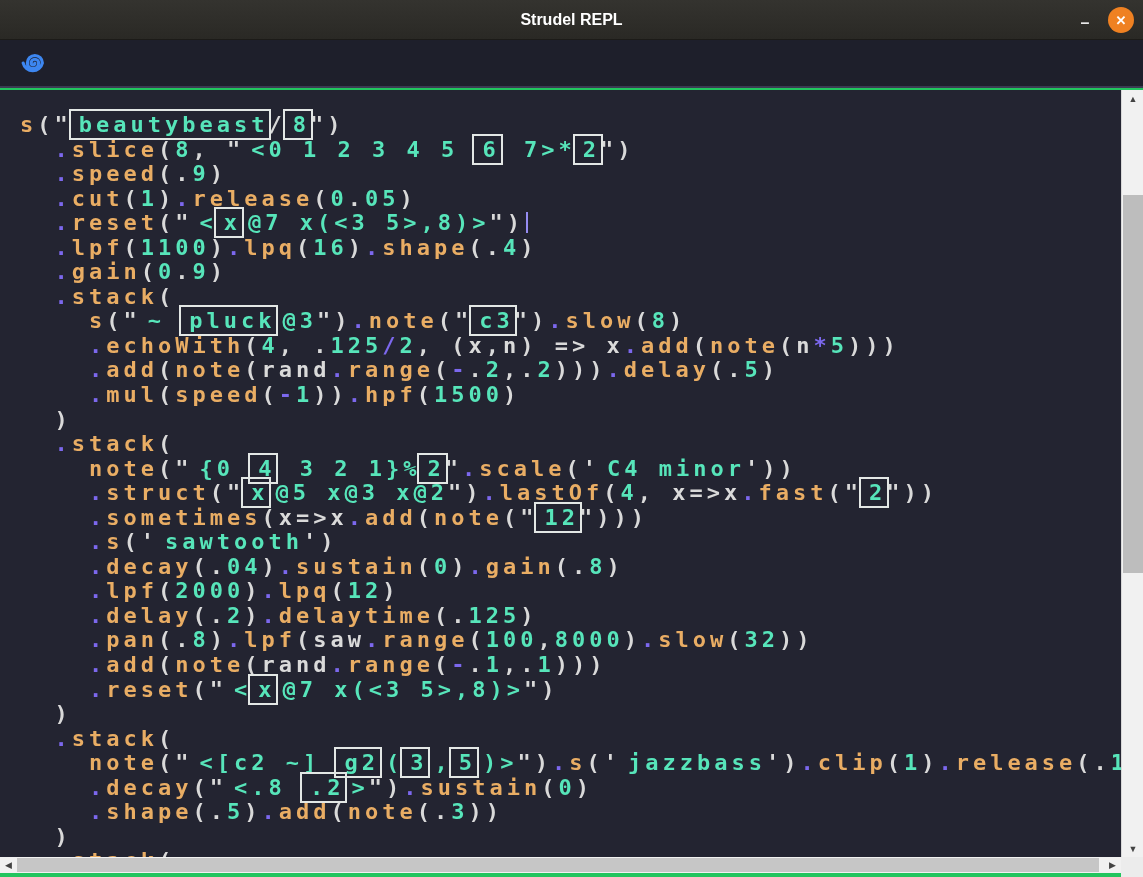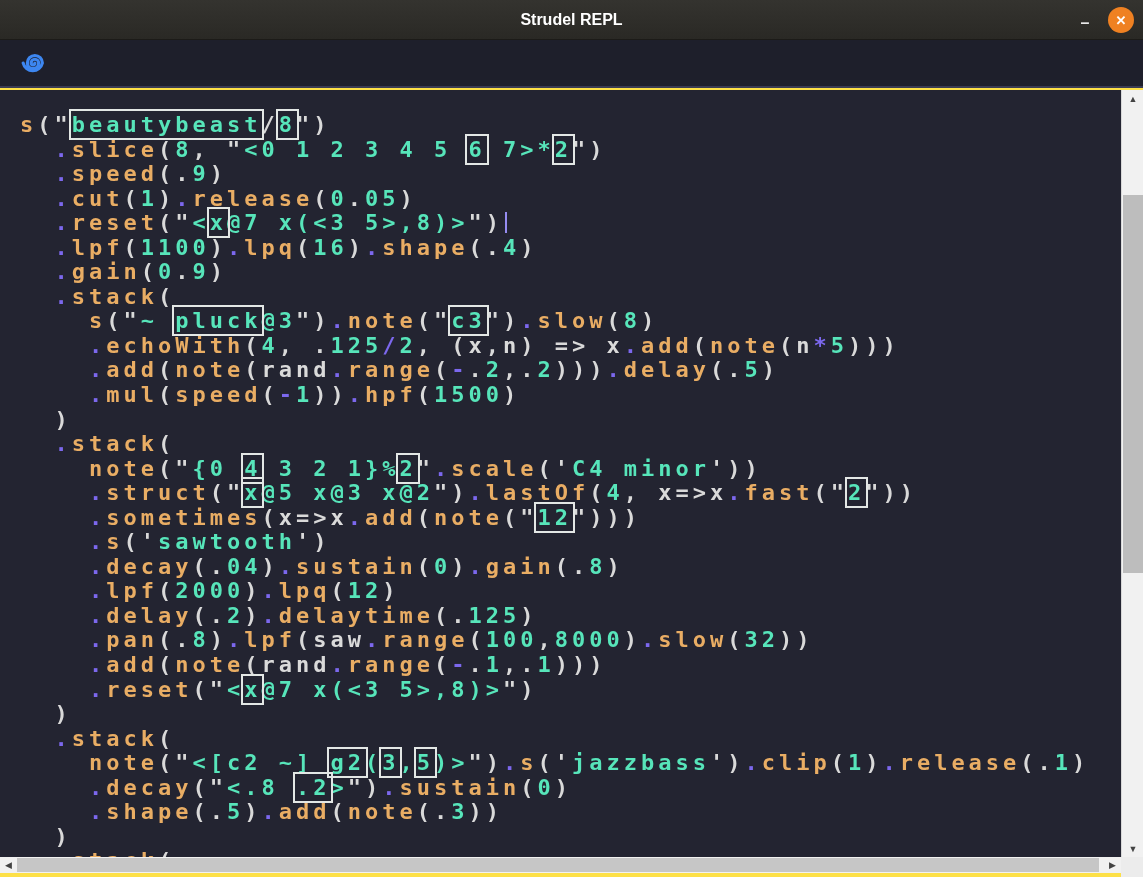--- a/index.html
+++ b/index.html
@@ -1,19 +1,19 @@
 <!DOCTYPE html>
 <html><head>
 <meta charset="utf-8">
 <style>
   * { box-sizing: border-box; margin: 0; padding: 0; }
   body { background:#111; font-family:"Liberation Sans", sans-serif; }
   .window{
     position:relative; width:1143px; height:877px; overflow:hidden;
-    background:#fde047; outline:1px solid #15151a;
+    background:#22c55e; outline:1px solid #15151a;
   }
   
   .titlebar{
     position:absolute; left:0; top:0; width:100%; height:40px;
     background:linear-gradient(#34332f,#2a2925);
     border-bottom:1px solid #1c1b18;
   }
   .title{
     position:absolute; left:0; right:0; top:0; height:40px;
     display:flex; align-items:center; justify-content:center;
@@ -45,21 +45,21 @@
     font-family:"DejaVu Sans Mono", monospace;
     font-weight:700; font-size:22px; line-height:24.55px;
     letter-spacing:4px; white-space:pre;
     color:#d9d9d9; cursor:text;
   }
   .code-line{ height:24.55px; }
   .t-f{ color:#e9ad64; }           
   .t-d{ color:#7c68ee; }           
   .t-p{ color:#d9d9d9; }           
   .t-n{ color:#57e5ba; }           
-  .t-s{ color:#57e5ba; }           
+  .t-s{ color:#57e5ba;padding-left:7px; }           
   .t-i{ color:#dadada; }           
   .evt{ outline:2px solid #e3e7e5; outline-offset:1px; }
   .caret{
     display:inline-block; width:2px; height:21px; background:#968cf2;
     vertical-align:-3px; margin-left:2px;
   }
   
   .vsb{
     position:absolute; top:90px; right:0; width:22px; height:767px;
     background:#f1f1f1; border-left:1px solid #d8d8d8;

